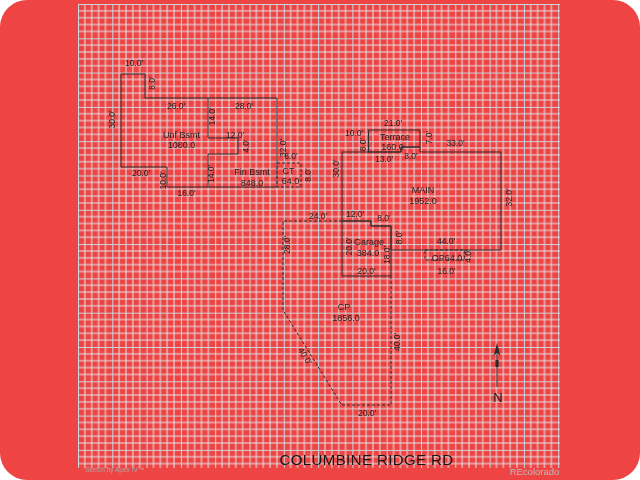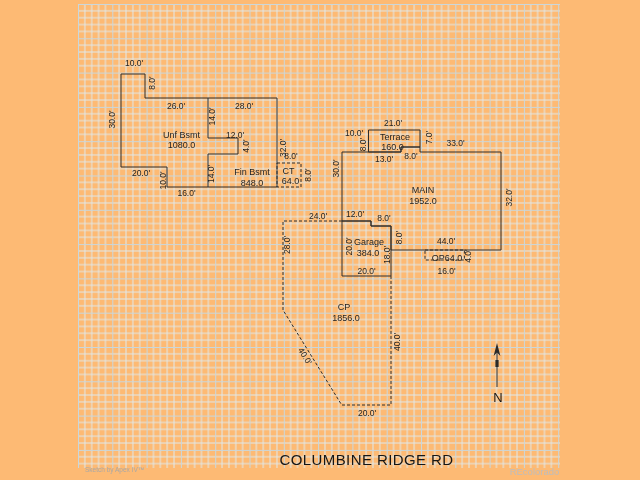--- a/index.html
+++ b/index.html
@@ -1,17 +1,17 @@
 <!DOCTYPE html>
 <html><head>
 <meta charset="utf-8">
 <style>
   html,body{margin:0;padding:0;background:#ffffff;}
-  #canvas{position:relative;width:640px;height:480px;background:#fdba74;overflow:hidden;
-          font-family:"Liberation Sans",sans-serif;}
+  #canvas{position:relative;width:640px;height:480px;background:#ef4444;overflow:hidden;
+          font-family:"Liberation Sans",sans-serif;border-radius:27px;}
   svg{display:block;}
   .outline{fill:none;stroke:#2e2e2e;stroke-width:1;}
   .dashed{stroke-dasharray:3 2;}
   .dim{font-family:"Liberation Sans",sans-serif;font-size:8.5px;fill:#1f1f1f;
        text-anchor:middle;dominant-baseline:central;}
   .area{font-family:"Liberation Sans",sans-serif;font-size:9px;fill:#1f1f1f;
         text-anchor:middle;dominant-baseline:central;}
   .street{font-family:"Liberation Sans",sans-serif;font-size:15px;fill:#161616;
           text-anchor:middle;dominant-baseline:central;letter-spacing:0.4px;}
   .north{font-family:"Liberation Sans",sans-serif;font-size:13px;fill:#161616;

